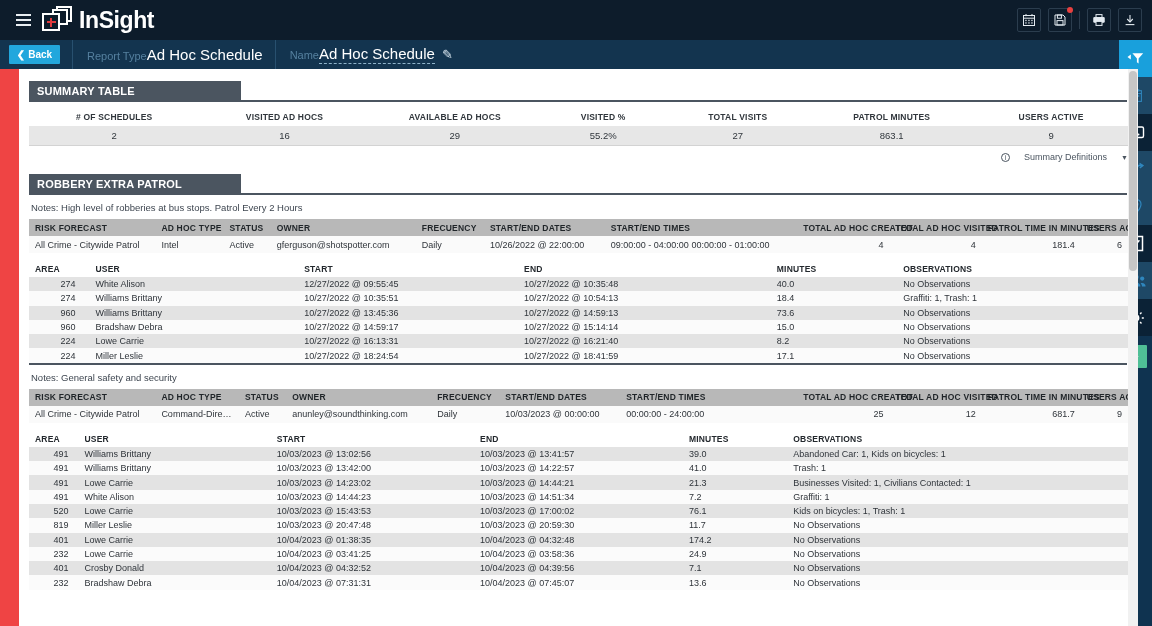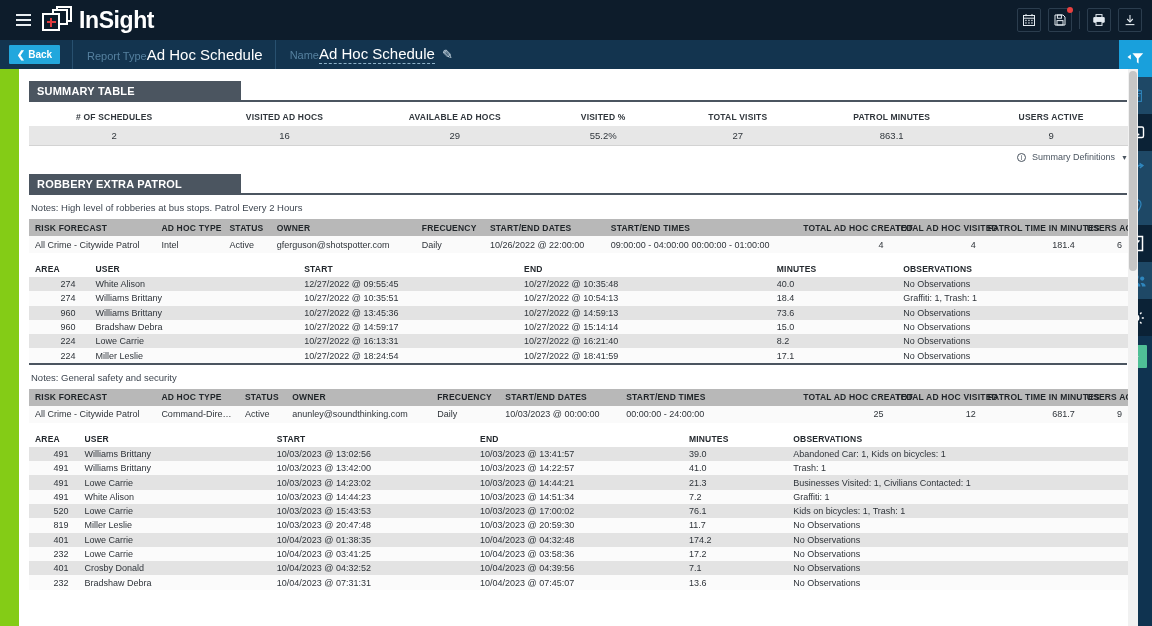--- a/index.html
+++ b/index.html
@@ -5,21 +5,21 @@
 <style>
   * { box-sizing: border-box; }
   html, body {
     margin: 0; padding: 0;
     width: 1152px; height: 626px;
     overflow: hidden;
     background: #ffffff;
     font-family: "Liberation Sans", sans-serif;
     -webkit-font-smoothing: antialiased;
   }
-  .app { position: relative; width: 1152px; height: 626px; overflow: hidden; background:#84cc16; }
+  .app { position: relative; width: 1152px; height: 626px; overflow: hidden; background:#ef4444; }
 
   
   .topbar {
     position: absolute; left:0; top:0; width:1152px; height:40px;
     background:#0d1c2b;
     display:flex; align-items:center;
   }
   .hamburger {
     width: 34px; margin-left: 6px; display:flex; flex-direction:column;
     gap:3px; align-items:center; justify-content:center; cursor:pointer;
@@ -145,21 +145,21 @@
     font-size:8.5px; font-weight:bold; color:#30363c; height:18px;
     text-align:center; border-bottom:none; letter-spacing:0.2px; white-space:nowrap;
   }
   table.summary td {
     font-size:9.5px; color:#30363c; height:19px; text-align:center;
     background:#e7e7e7;
   }
   .sum-underline { margin-left:10px; width:1099px; height:1px; background:#d3d3d3; }
   .defs {
     margin:6px 10px 0 0; text-align:right; font-size:9px; color:#4b5560;
-    display:flex; justify-content:flex-end; align-items:center; gap:6px;
+    display:flex; justify-content:flex-end; align-items:center; gap:14px;
   }
   .defs .i-circ {
     display:inline-block; width:9px; height:9px; border:1px solid #4b5560;
     border-radius:50%; font-size:7px; line-height:8px; text-align:center;
   }
   .defs .caret { font-size:7px; }
 
   
   table.detail {
     border-collapse:collapse; table-layout:fixed; margin-left:10px;
@@ -634,21 +634,21 @@
             <td>10/04/2023 @ 01:38:35</td>
             <td>10/04/2023 @ 04:32:48</td>
             <td>174.2</td>
             <td>No Observations</td>
           </tr>
           <tr class="odd">
             <td class="num" style="padding-right:10px">232</td>
             <td>Lowe Carrie</td>
             <td>10/04/2023 @ 03:41:25</td>
             <td>10/04/2023 @ 03:58:36</td>
-            <td>17.2</td>
+            <td>24.9</td>
             <td>No Observations</td>
           </tr>
           <tr class="even">
             <td class="num" style="padding-right:10px">401</td>
             <td>Crosby Donald</td>
             <td>10/04/2023 @ 04:32:52</td>
             <td>10/04/2023 @ 04:39:56</td>
             <td>7.1</td>
             <td>No Observations</td>
           </tr>

